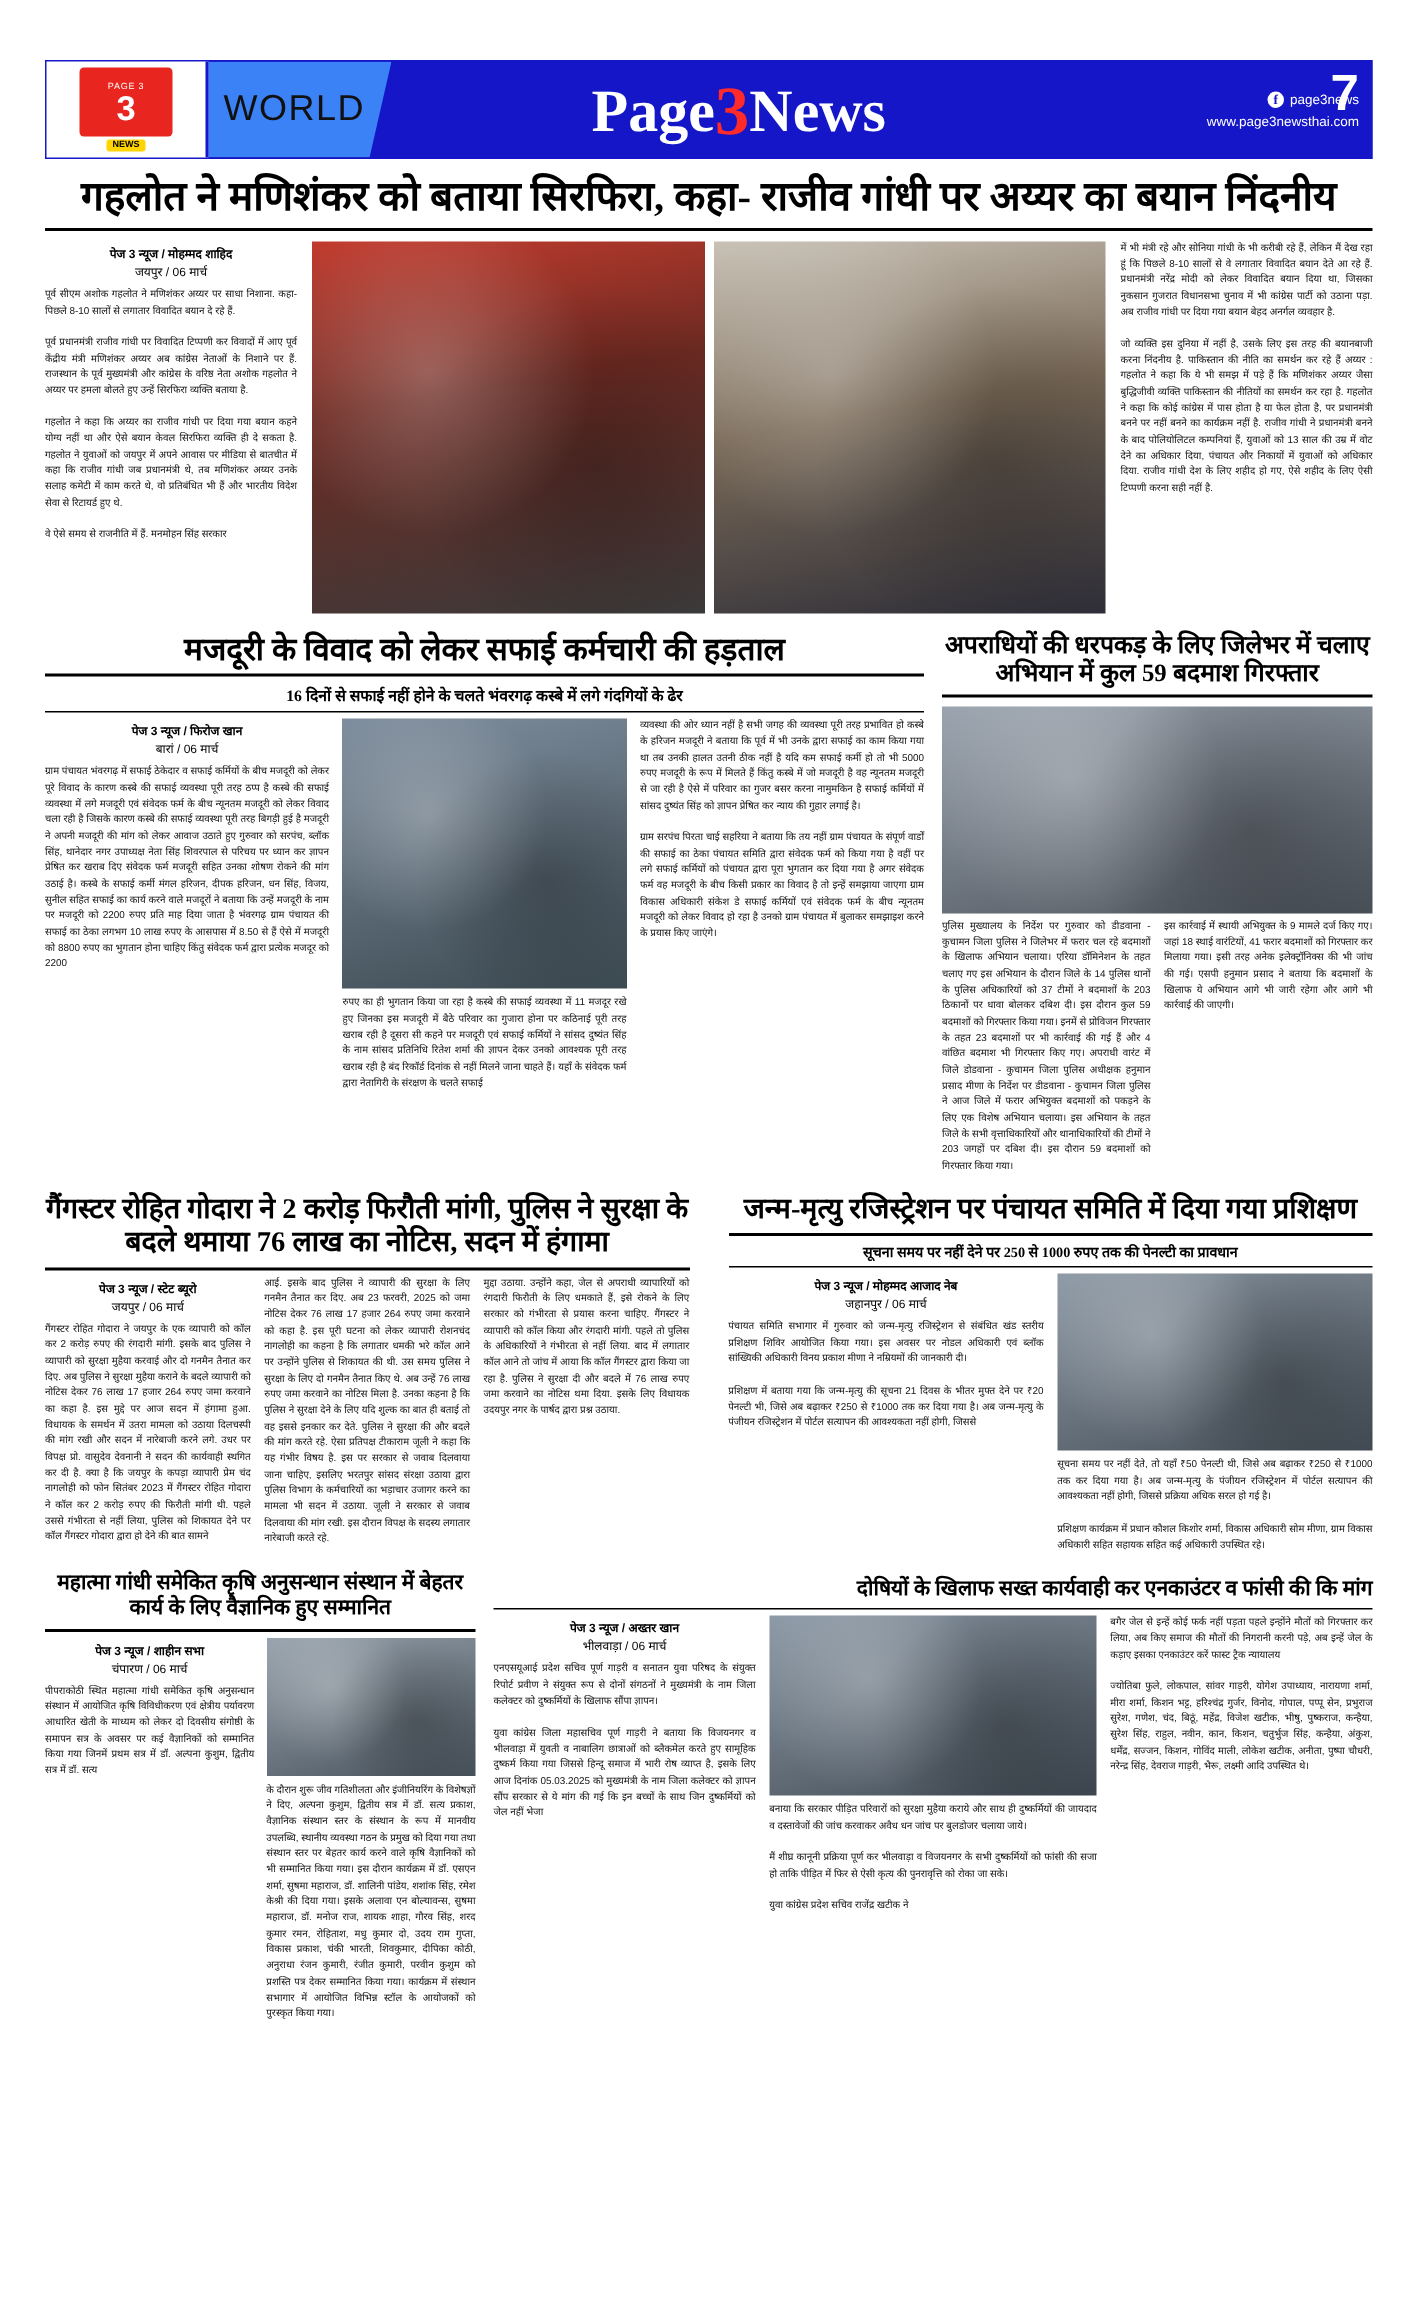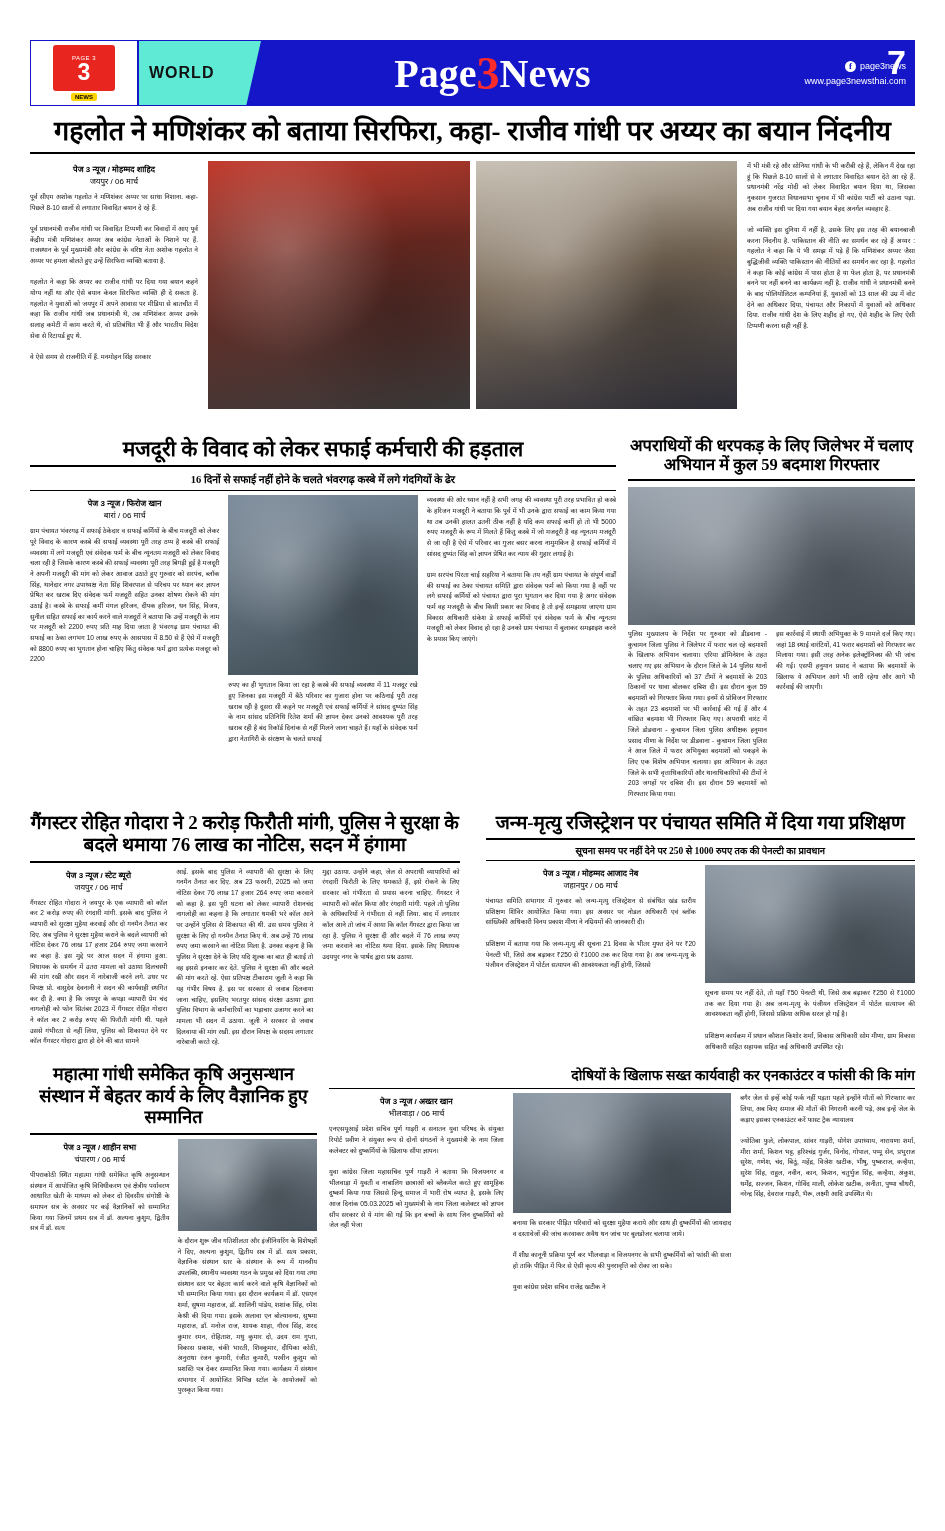--- a/index.html
+++ b/index.html
@@ -50,24 +50,24 @@
     border-radius: 3px;
     line-height: 1;
   }
   .mh-logo-3 { font-size: 23px; font-weight: bold; }
   .mh-logo-sub { font-size: 6px; letter-spacing: .5px; margin-top: 2px;}
   .mh-logo-tag {
     background: #ffd400; color: #000; font-size: 6px; font-weight: bold;
     padding: 1px 4px; margin-top: 2px; border-radius: 2px;
   }
   .mh-world {
-    background: #5eead4;
+    background: #3b82f6;
     color: #111;
-    font-size: 16px;
-    font-weight: bold;
+    font-size: 24px;
+    font-weight: normal;
     letter-spacing: 1px;
     display: flex; align-items: center;
     padding: 0 16px 0 10px;
     clip-path: polygon(0 0, 100% 0, 88% 100%, 0% 100%);
     width: 122px;
   }
   .mh-title {
     flex: 1;
     display: flex;
     align-items: center;
@@ -172,21 +172,21 @@
   .lead-photos { display: flex; gap: 6px; }
   .lead-photo { flex: 1; height: 248px; }
   .p-gehlot { background: linear-gradient(170deg,#c23b2e 0%,#6d2a22 40%,#3a3a3a 100%); }
   .p-aiyar  { background: linear-gradient(170deg,#c9c2b6 0%,#7a6a58 45%,#2e2e38 100%); }
 
   
   .sec2 {
     display: grid;
     grid-template-columns: 1fr 287px;
     gap: 12px;
-    margin-top: 28px;
+    margin-top: 12px;
   }
   .s2-left-hl { font-size: 21px; padding-bottom: 4px; }
   .s2-sub {
     font-size: 10.5px; font-weight: bold; text-align: center;
     font-family: "Liberation Serif", serif;
     margin: 5px 0 4px 0; padding-bottom: 4px;
   }
   .s2-left-body {
     display: grid;
     grid-template-columns: 1fr 1fr 1fr;
@@ -210,21 +210,21 @@
   .s3-cols { display: grid; grid-template-columns: 1fr 1fr; gap: 9px; margin-top: 4px; }
   .s3-photo { width: 100%; height: 118px; background: linear-gradient(160deg,#8e9aa6,#434c55); }
 
   
   .sec4 {
     display: grid;
     grid-template-columns: 287px 1fr;
     gap: 12px;
     margin-top: 12px;
   }
-  .s4-hl-l { font-size: 18px; padding-bottom: 4px; line-height:1.2;}
+  .s4-hl-l { font-size: 14px; padding-bottom: 4px; line-height:1.2;}
   .s4-hl-r { font-size: 19.5px; padding-bottom: 4px; }
   .s4-sub-r { font-size: 14px; font-weight:bold; text-align:right; font-family:"Liberation Serif",serif; margin: 4px 0; padding-bottom: 4px;}
   .s4-l-cols { display: grid; grid-template-columns: 1fr 1fr; gap: 8px; margin-top: 4px; }
   .s4-photo-l { width: 100%; height: 92px; background: linear-gradient(160deg,#98a3ad,#48525c); }
   .s4-r-cols { display: grid; grid-template-columns: 1fr 1.25fr 1fr; gap: 9px; margin-top: 4px; }
   .s4-photo-r { width: 100%; height: 120px; background: linear-gradient(160deg,#8c99a6,#3e4750); }
 </style>
 </head>
 <body>
 

